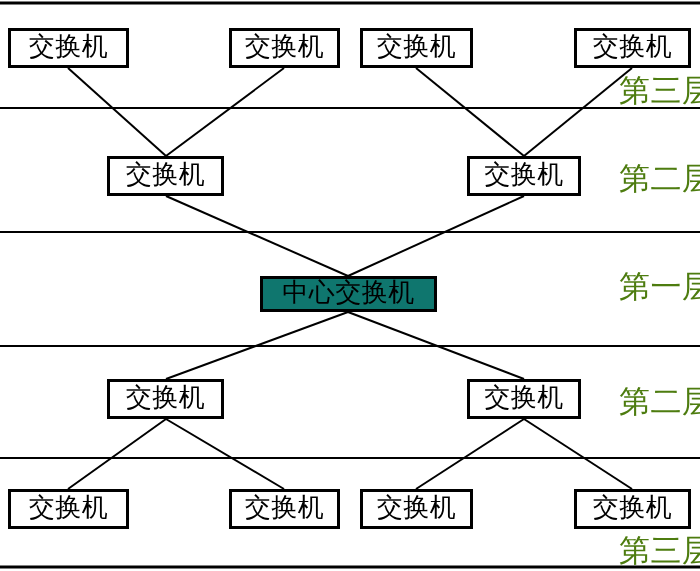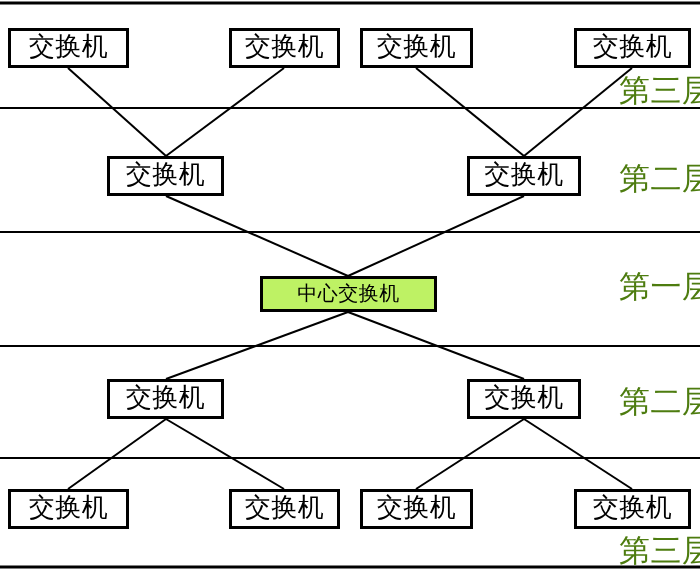--- a/index.html
+++ b/index.html
@@ -92,21 +92,21 @@
       </div>
       <div class="node-box" style="left: 574px; top: 28px; width: 117px; height: 40px; font-size: 26px; border-color: rgb(0, 0, 0); background: rgb(255, 255, 255);">
         <span class="node-label">交换机</span>
       </div>
       <div class="node-box" style="left: 107px; top: 156px; width: 117px; height: 40px; font-size: 26px; border-color: rgb(0, 0, 0); background: rgb(255, 255, 255);">
         <span class="node-label">交换机</span>
       </div>
       <div class="node-box" style="left: 467px; top: 156px; width: 114px; height: 40px; font-size: 26px; border-color: rgb(0, 0, 0); background: rgb(255, 255, 255);">
         <span class="node-label">交换机</span>
       </div>
-      <div class="node-box" style="left: 260px; top: 276px; width: 177px; height: 36px; font-size: 20px; border-color: rgb(0, 0, 0); background: #bef264;">
+      <div class="node-box" style="left: 260px; top: 276px; width: 177px; height: 36px; font-size: 26px; border-color: rgb(0, 0, 0); background: #0f766e;">
         <span class="node-label">中心交换机</span>
       </div>
       <div class="node-box" style="left: 107px; top: 379px; width: 117px; height: 40px; font-size: 26px; border-color: rgb(0, 0, 0); background: rgb(255, 255, 255);">
         <span class="node-label">交换机</span>
       </div>
       <div class="node-box" style="left: 467px; top: 379px; width: 114px; height: 40px; font-size: 26px; border-color: rgb(0, 0, 0); background: rgb(255, 255, 255);">
         <span class="node-label">交换机</span>
       </div>
       <div class="node-box" style="left: 8px; top: 489px; width: 121px; height: 40px; font-size: 26px; border-color: rgb(0, 0, 0); background: rgb(255, 255, 255);">
         <span class="node-label">交换机</span>

